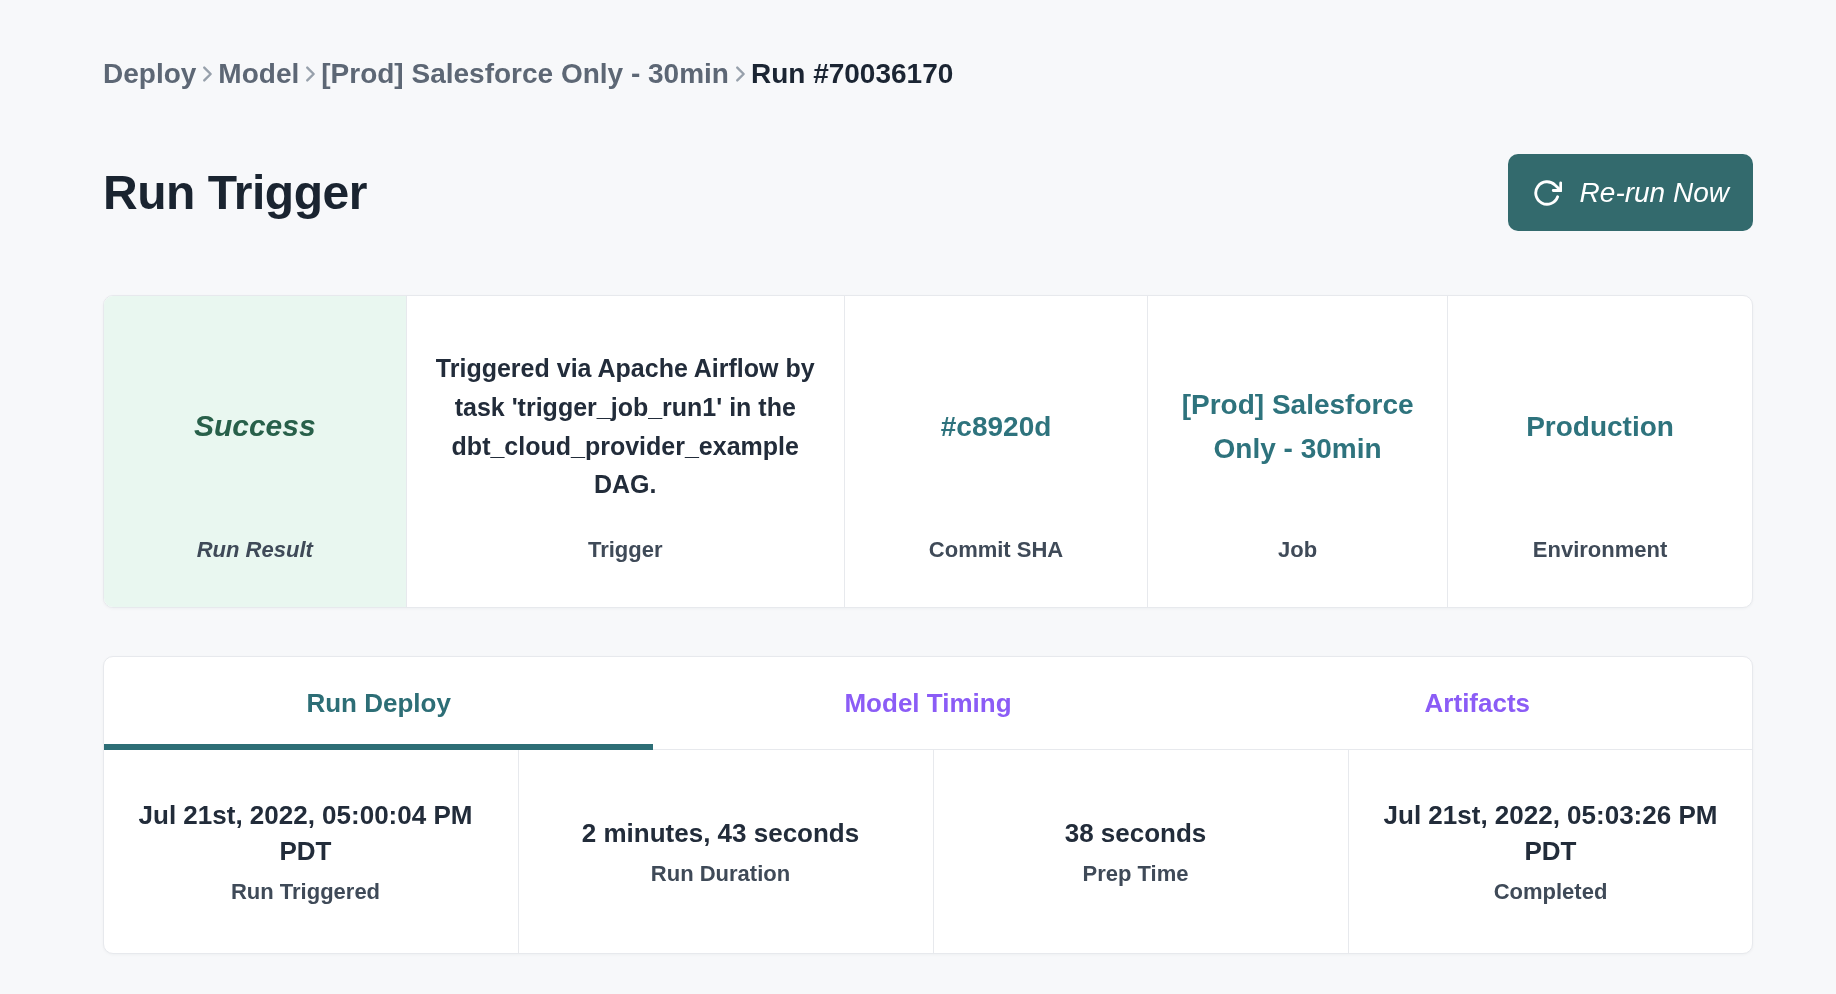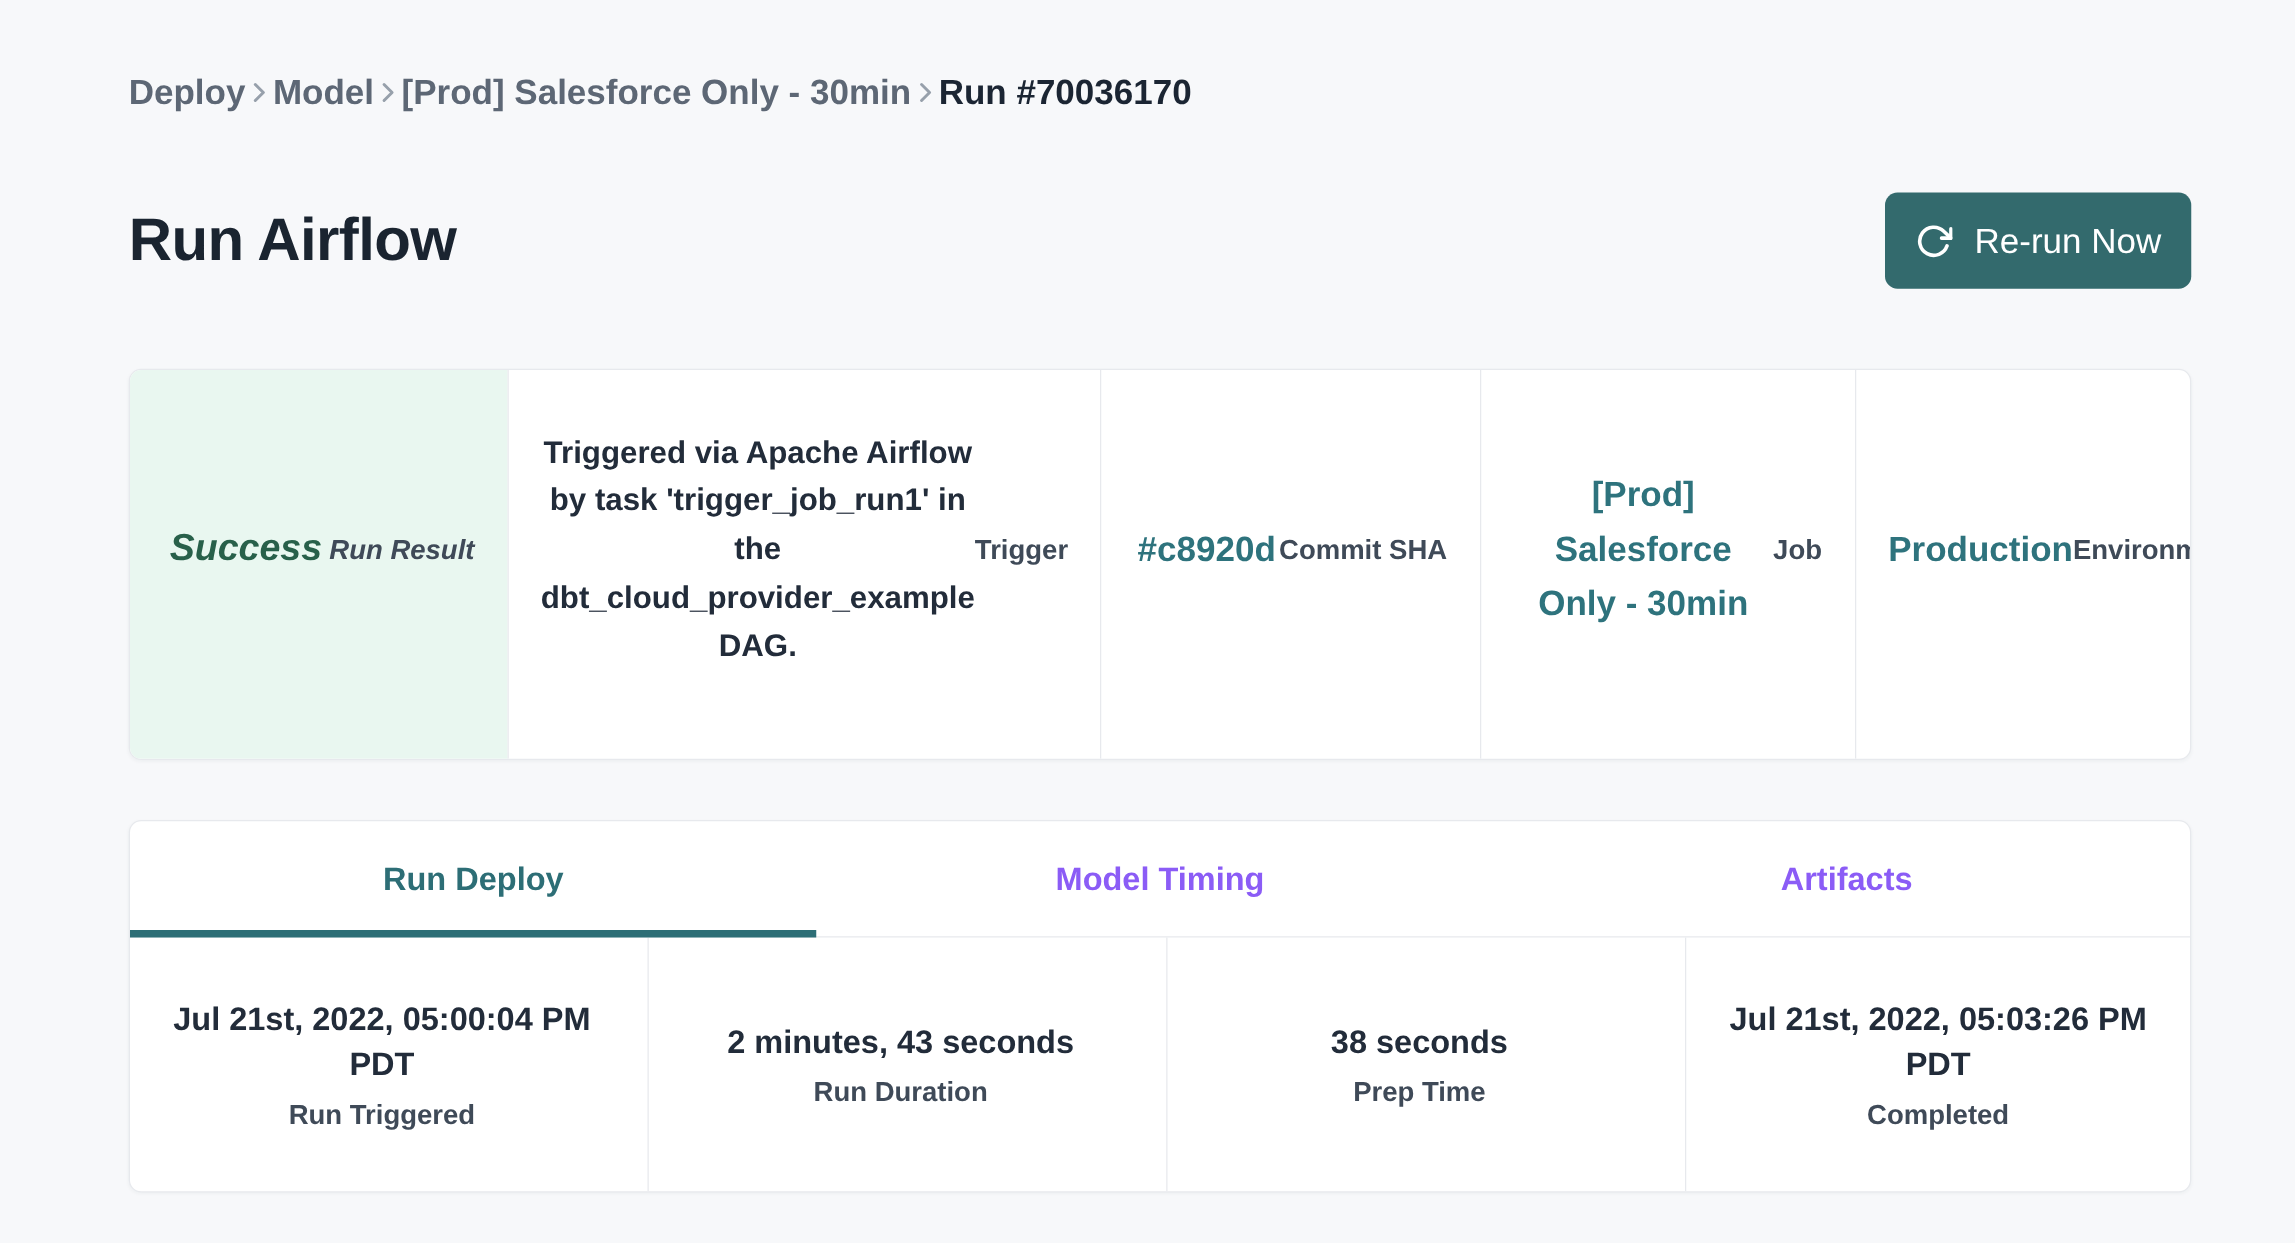--- a/index.html
+++ b/index.html
@@ -45,39 +45,40 @@
     height: 77px;
     padding: 0 24px;
     background: #336a6d;
     color: #ffffff;
     border: none;
     border-radius: 10px;
     font-family: inherit;
     font-size: 28px;
     font-weight: 400;
     cursor: pointer;
+    font-style: italic;
   }
   .rerun-btn svg { width: 30px; height: 30px; }
 
   
   .card {
     background: #ffffff;
     border: 1px solid #e7e9ed;
     border-radius: 10px;
     box-shadow: 0 1px 3px rgba(30, 40, 60, 0.04);
     overflow: hidden;
   }
   .summary-card {
     margin-top: 64px;
     height: 313px;
     display: flex;
   }
   .sum-cell {
     display: flex;
-    flex-direction: row;
+    flex-direction: column;
     align-items: center;
     text-align: center;
     padding: 20px 26px 44px;
   }
   .sum-cell + .sum-cell { border-left: 1px solid #e7e9ed; }
   .sum-cell.c1 { flex: 0 0 18.3%; background: #e9f7f0; font-style: italic; }
   .sum-cell.c2 { flex: 0 0 26.6%; }
   .sum-cell.c3 { flex: 0 0 18.4%; }
   .sum-cell.c4 { flex: 0 0 18.2%; }
   .sum-cell.c5 { flex: 1; }
@@ -175,21 +176,21 @@
     <span class="crumb">[Prod] Salesforce Only - 30min</span>
     <span class="crumb-sep">
       <svg viewBox="0 0 24 24" fill="none" stroke="currentColor" stroke-width="2.6" stroke-linecap="round" stroke-linejoin="round">
           <polyline points="9 5 16 12 9 19"></polyline>
         </svg>
     </span>
     <span class="crumb current">Run #70036170</span>
   </nav>
 
   <div class="header-row">
-    <h1 class="page-title">Run Airflow</h1>
+    <h1 class="page-title">Run Trigger</h1>
     <button class="rerun-btn">
       <span style="display:flex;">
         <svg viewBox="0 0 24 24" fill="none" stroke="currentColor" stroke-width="2.3" stroke-linecap="round" stroke-linejoin="round">
           <polyline points="23 4 23 10 17 10"></polyline>
           <path d="M20.49 15a9 9 0 1 1-2.12-9.36L23 10"></path>
         </svg>
       </span>
       <span>Re-run Now</span>
     </button>
   </div>

